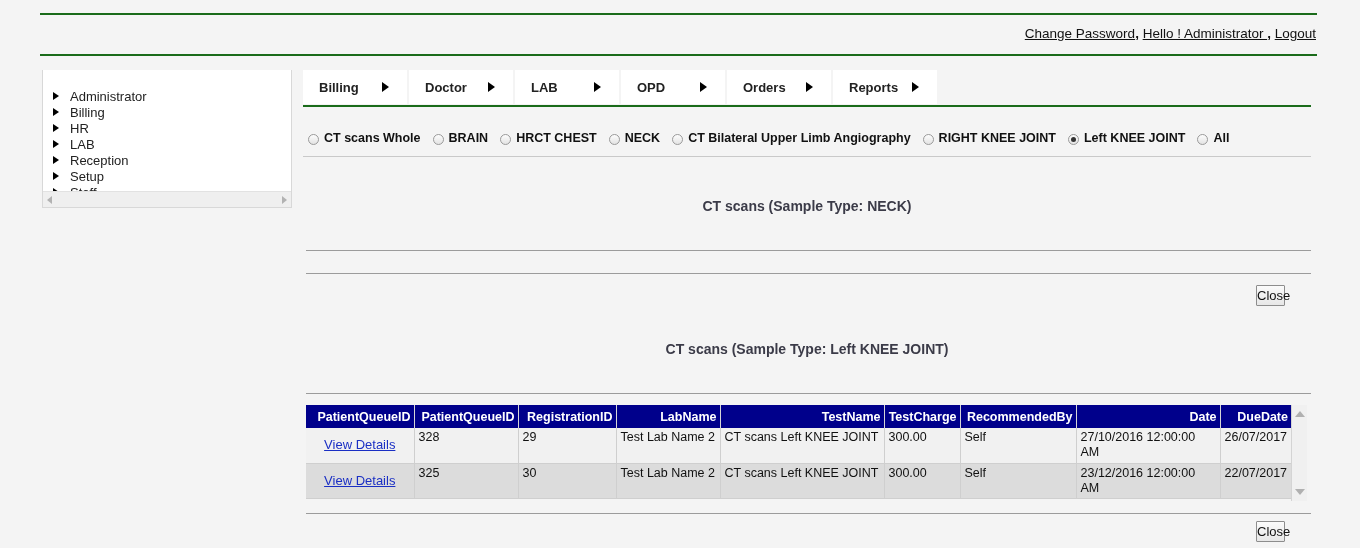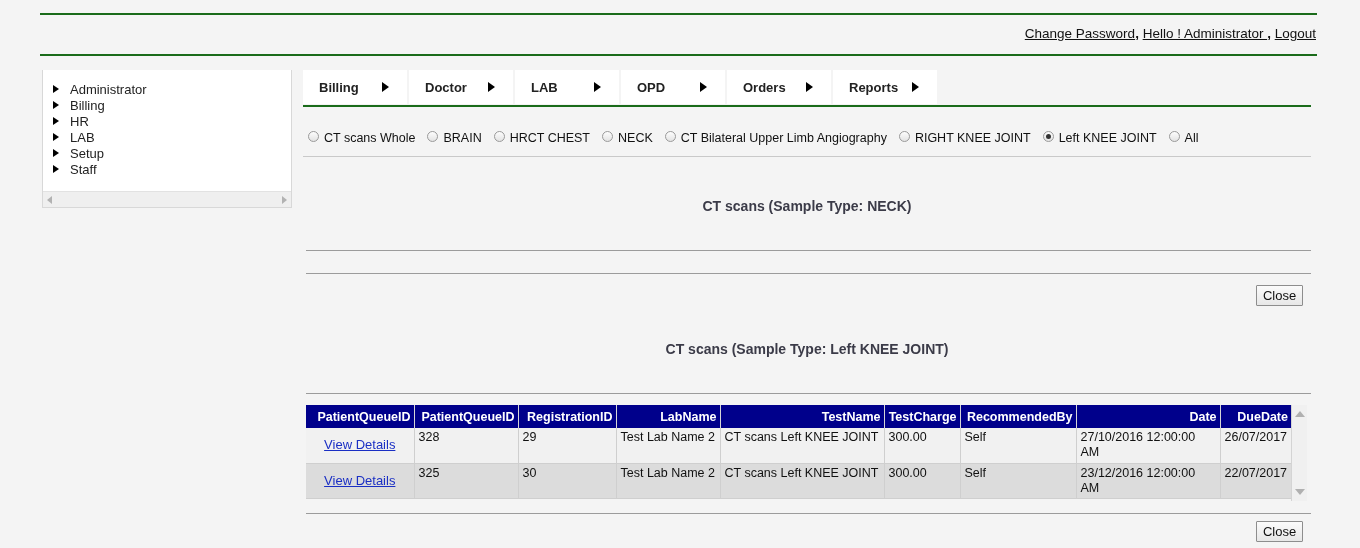--- a/index.html
+++ b/index.html
@@ -56,21 +56,21 @@
   }
   .side-item {
     display: flex;
     align-items: center;
     height: 16px;
     margin: 0 0 0 10px;
     font-size: 13px;
     color: #222;
     cursor: default;
   }
-  .side-item:first-child { margin-top: 11px; }
+  .side-item:first-child { margin-top: 18px; }
   .tri {
     width: 0; height: 0;
     border-left: 6px solid #000;
     border-top: 4.5px solid transparent;
     border-bottom: 4.5px solid transparent;
     margin-right: 11px;
     flex: none;
   }
   #sidebar-scroll {
     position: absolute;
@@ -138,25 +138,26 @@
     left: 308px;
     top: 126px;
     width: 1003px;
     height: 24px;
     display: flex;
     align-items: center;
     white-space: nowrap;
   }
   .radio-item {
     display: flex;
-    align-items: flex-start;
+    align-items: flex-end;
     margin-right: 12px;
     font-size: 12.5px;
     color: #111;
     cursor: default;
+    font-weight: bold;
   }
   .radio-dot {
     width: 11px; height: 11px;
     border-radius: 50%;
     border: 1px solid #9a9a9a;
     background: linear-gradient(#fdfdfd, #e3e3e3);
     margin-right: 5px;
     flex: none;
     position: relative;
     box-sizing: border-box;
@@ -199,21 +200,21 @@
     border-top: 1.5px solid #9b9b9b;
   }
   #grey-1 { top: 250px; }
   #grey-2 { top: 273px; }
   #grey-3 { top: 393px; }
   #grey-4 { top: 513px; }
 
   
   .close-btn {
     position: absolute;
-    width: 47px;
+    width: 29px;
     height: 21px;
     background: linear-gradient(#fbfbfb, #e7e7e7);
     border: 1px solid #8d8d8d;
     border-radius: 1px;
     font-family: "Liberation Sans", sans-serif;
     font-size: 13px;
     color: #111;
     text-align: center;
     line-height: 19px;
     cursor: default;
@@ -312,20 +313,24 @@
       <span class="tri"></span>
       <span>Billing</span>
     </div>
     <div class="side-item">
       <span class="tri"></span>
       <span>HR</span>
     </div>
     <div class="side-item">
       <span class="tri"></span>
       <span>LAB</span>
+    </div>
+    <div class="side-item">
+      <span class="tri"></span>
+      <span>Reception</span>
     </div>
     <div class="side-item">
       <span class="tri"></span>
       <span>Setup</span>
     </div>
     <div class="side-item">
       <span class="tri"></span>
       <span>Staff</span>
     </div>
     <div id="sidebar-scroll">

